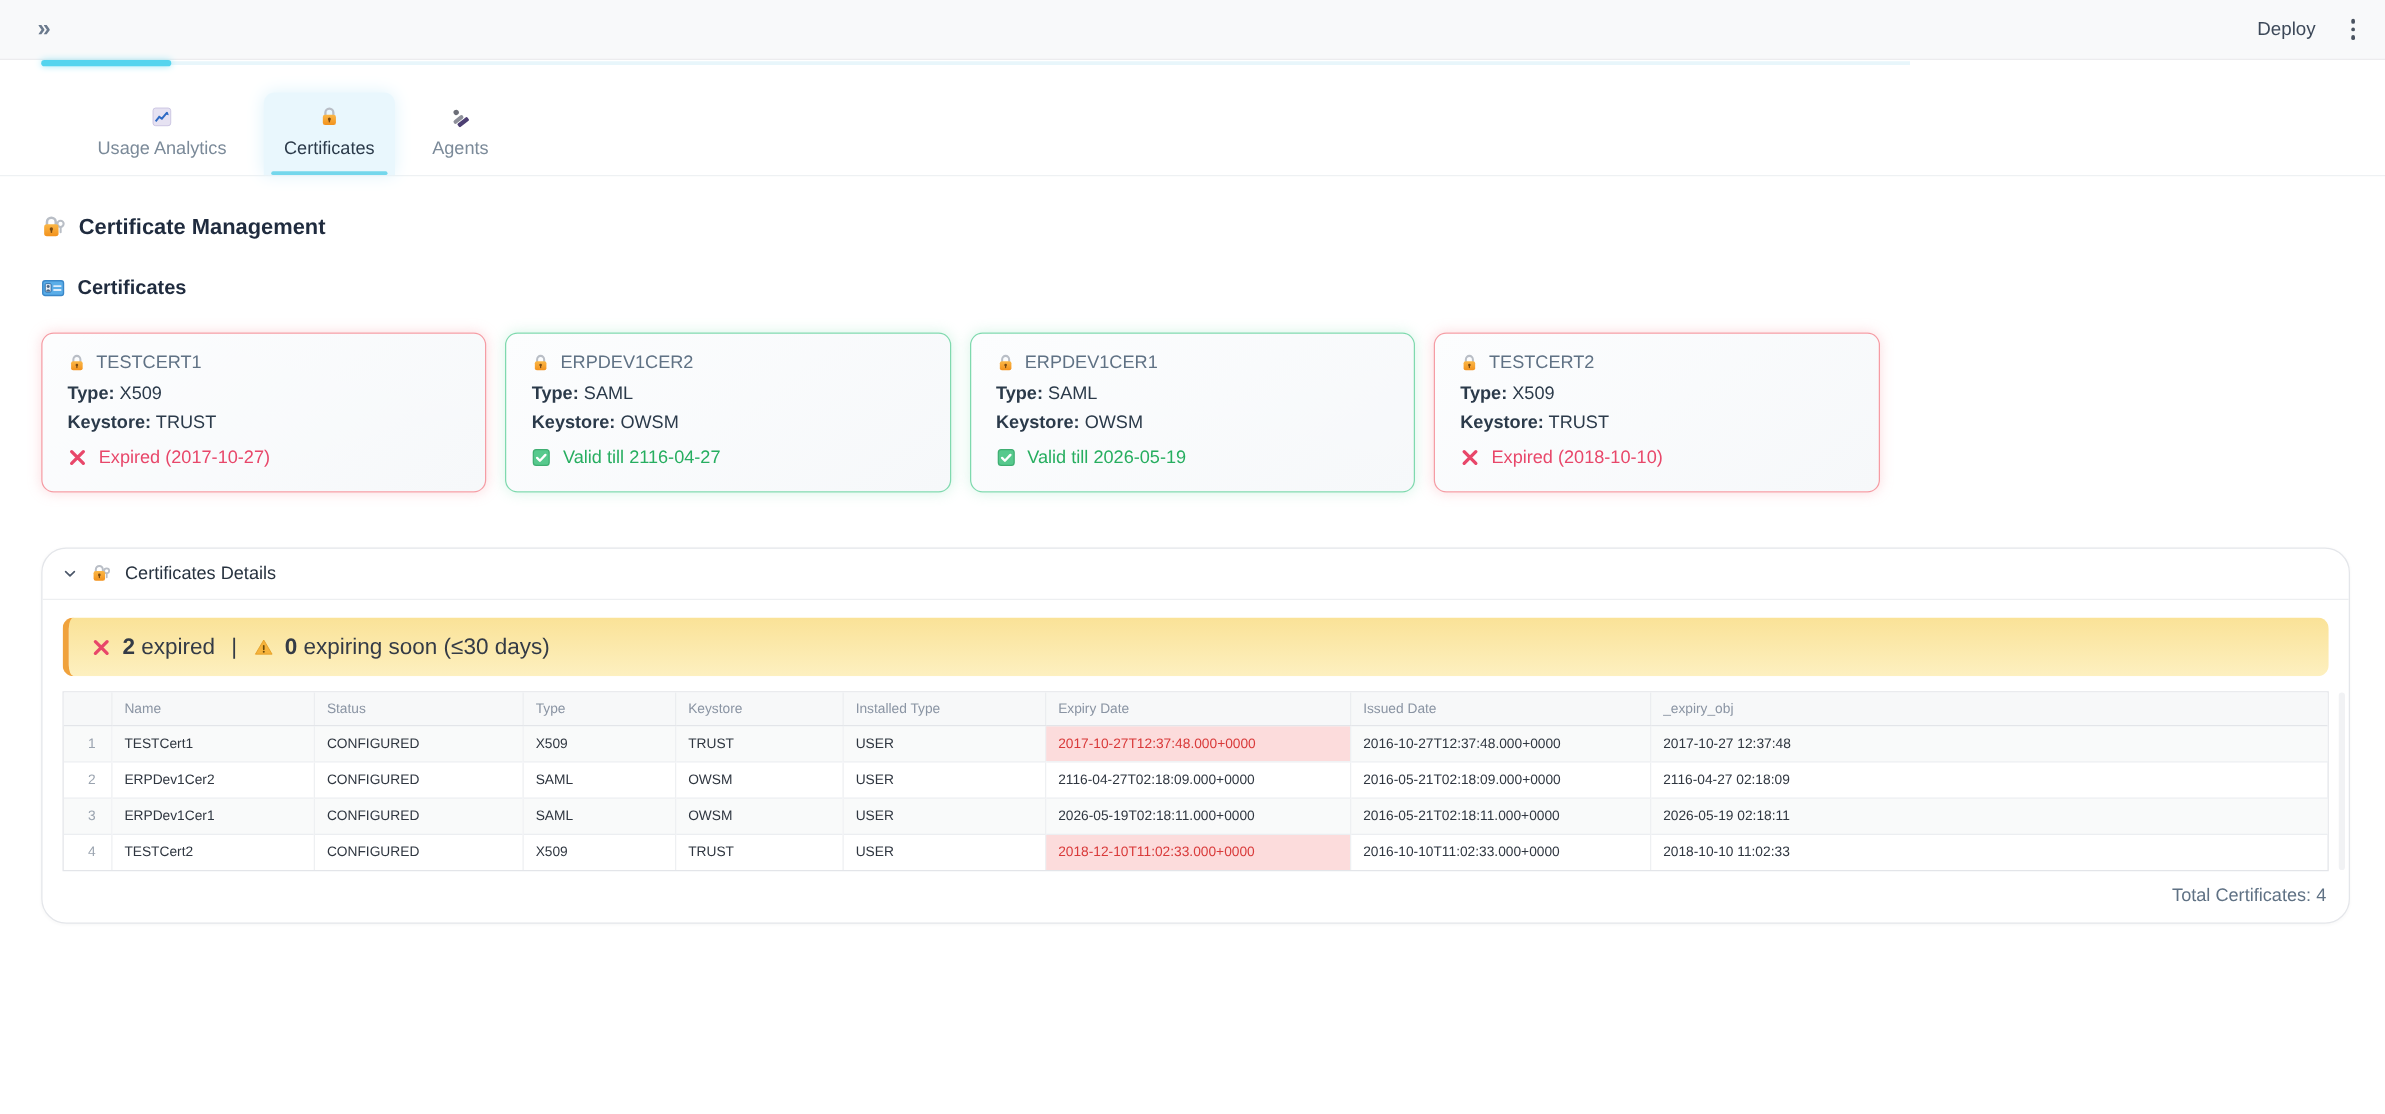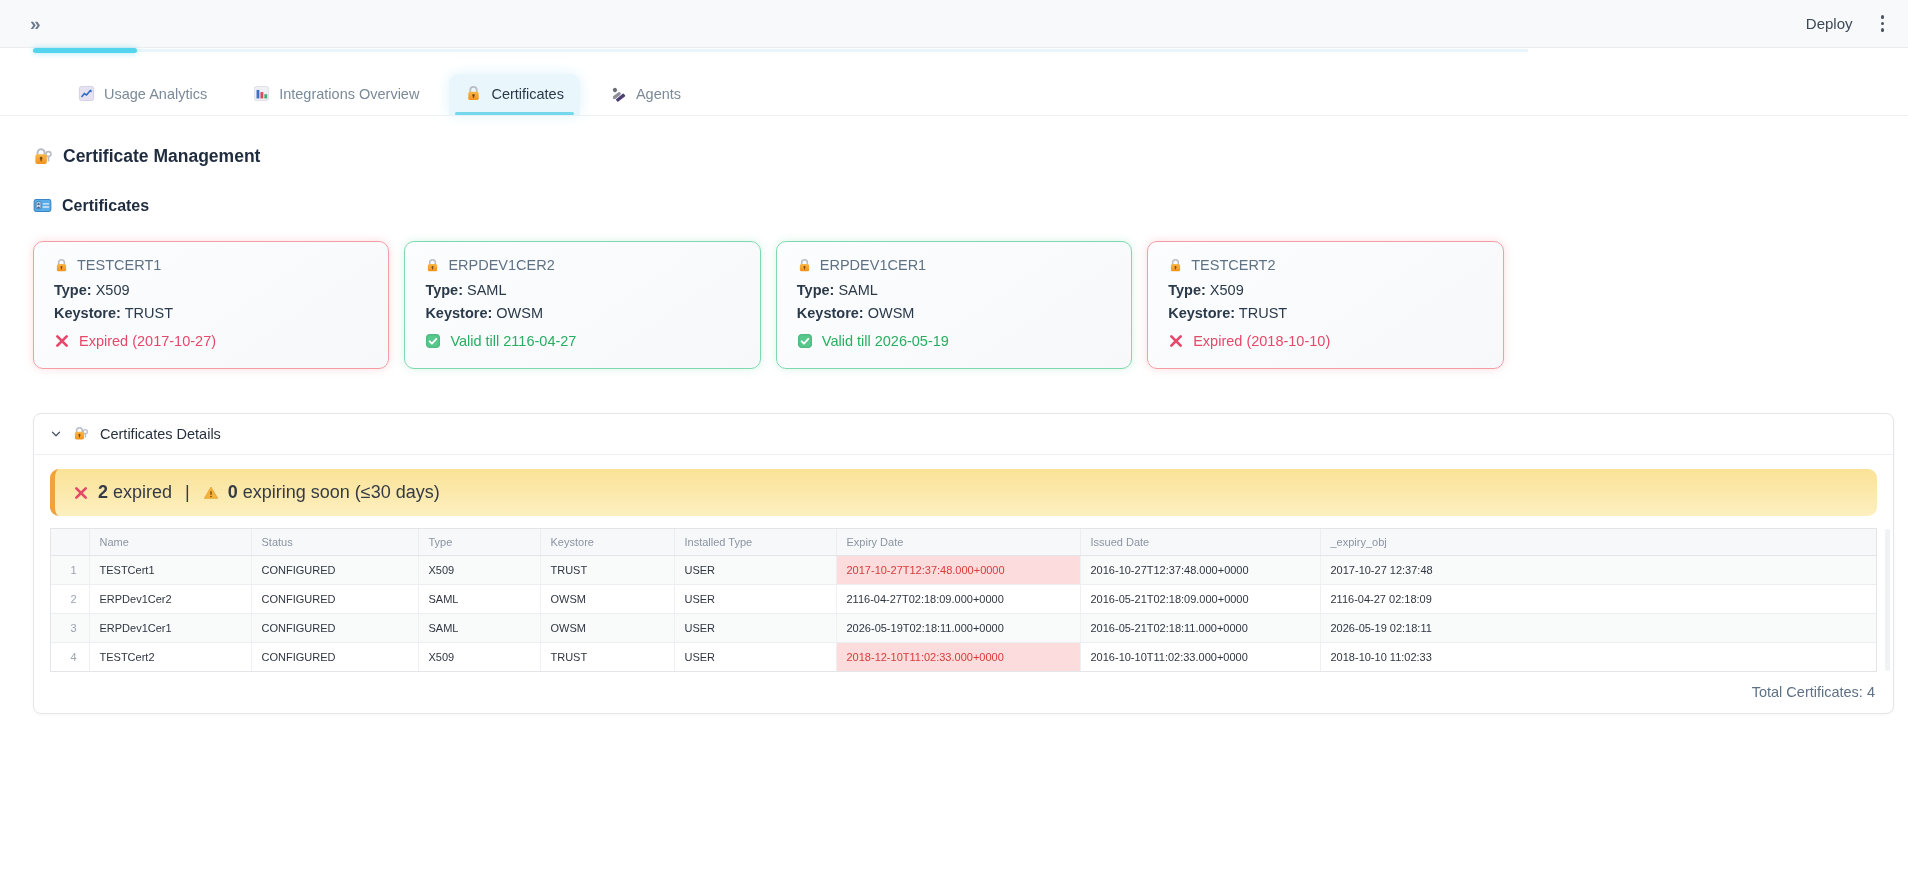--- a/index.html
+++ b/index.html
@@ -18,21 +18,21 @@
   
   .indicator-strip { position:relative; height:6px; }
   .indicator-strip .track { position:absolute; left:33px; right:380px; top:1px; height:3px; background:#e8f6fb; }
   .indicator-strip .thumb { position:absolute; left:33px; top:0; width:104px; height:5px;
     background:#55d4ee; border-radius:3px; box-shadow:0 0 6px #9fe7f5; }
 
   
   .tabbar { display:flex; align-items:flex-end; gap:14px; padding:20px 0 0 62px;
     border-bottom:1px solid #eef1f3; }
   .tab { display:flex; align-items:center; gap:9px; font-size:14.5px; color:#7b8a99;
-    padding:11px 16px 13px 16px; cursor:pointer; white-space:nowrap; }
+    padding:11px 16px 13px 16px; cursor:pointer; white-space:nowrap;flex-direction:column; }
   .tab.active { background:#e9f7fd; color:#2b3a4a; border-radius:9px 9px 0 0;
     box-shadow:0 0 14px #dff3fb; position:relative; }
   .tab.active::after { content:""; position:absolute; left:6px; right:6px; bottom:0;
     height:3px; background:#74d7ec; border-radius:2px; }
   .tab .ticon { width:17px; height:17px; flex:0 0 auto; }
 
   
   .page-title { display:flex; align-items:center; gap:10px; margin:30px 0 0 33px;
     font-size:17.5px; font-weight:bold; color:#1f2b3e; }
   .section-title { display:flex; align-items:center; gap:10px; margin:29px 0 0 33px;
@@ -45,21 +45,21 @@
   .card.expired { border:1.6px solid #f59ca4; box-shadow:0 0 10px rgba(245,156,164,.35); }
   .card.valid   { border:1.6px solid #7fd9ae; box-shadow:0 0 10px rgba(127,217,174,.3); }
   .card-title { display:flex; align-items:center; gap:8px; font-size:14.5px; color:#5f7184; margin-bottom:9px; }
   .card-line { font-size:14.5px; color:#2b3a4a; margin-top:7px; }
   .card-line b { font-weight:bold; }
   .card-status { display:flex; align-items:center; gap:9px; font-size:14.5px; margin-top:12px; font-weight:500; }
   .card-status.expired { color:#e8476a; }
   .card-status.valid { color:#27ae60; }
 
   
-  .panel { margin:44px 14px 0 33px; border:1px solid #e4e6ea; border-radius:8px;
+  .panel { margin:44px 28px 0 33px; border:1px solid #e4e6ea; border-radius:20px;
     background:#ffffff; box-shadow:0 1px 3px rgba(40,50,60,.04); }
   .panel-head { display:flex; align-items:center; gap:11px; padding:12px 16px;
     border-bottom:1px solid #edeff1; font-size:14.5px; color:#27323f; cursor:pointer; }
   .chev { width:12px; height:12px; }
 
   .banner { margin:14px 16px 12px 16px; border-radius:9px; padding:13px 18px;
     background:linear-gradient(180deg,#fae297,#fdf0c0); border-left:5px solid #f0a23c;
     display:flex; align-items:center; gap:9px; font-size:18px; color:#343b46; }
   .banner b { font-weight:bold; }
   .banner .sep { margin:0 4px; color:#343b46; }
@@ -164,26 +164,20 @@
   <div class="track"></div>
   <div class="thumb"></div>
 </div>
 
 <div class="tabbar">
   <div class="tab">
     <svg class="ticon" viewBox="0 0 24 24">
         <use href="#ic-linechart"></use>
       </svg>
     <span>Usage Analytics</span>
-  </div>
-  <div class="tab">
-    <svg class="ticon" viewBox="0 0 24 24">
-        <use href="#ic-barchart"></use>
-      </svg>
-    <span>Integrations Overview</span>
   </div>
   <div class="tab active">
     <svg class="ticon" viewBox="0 0 24 24">
         <use href="#ic-lock"></use>
       </svg>
     <span>Certificates</span>
   </div>
   <div class="tab">
     <svg class="ticon" viewBox="0 0 24 24">
         <use href="#ic-tools"></use>

